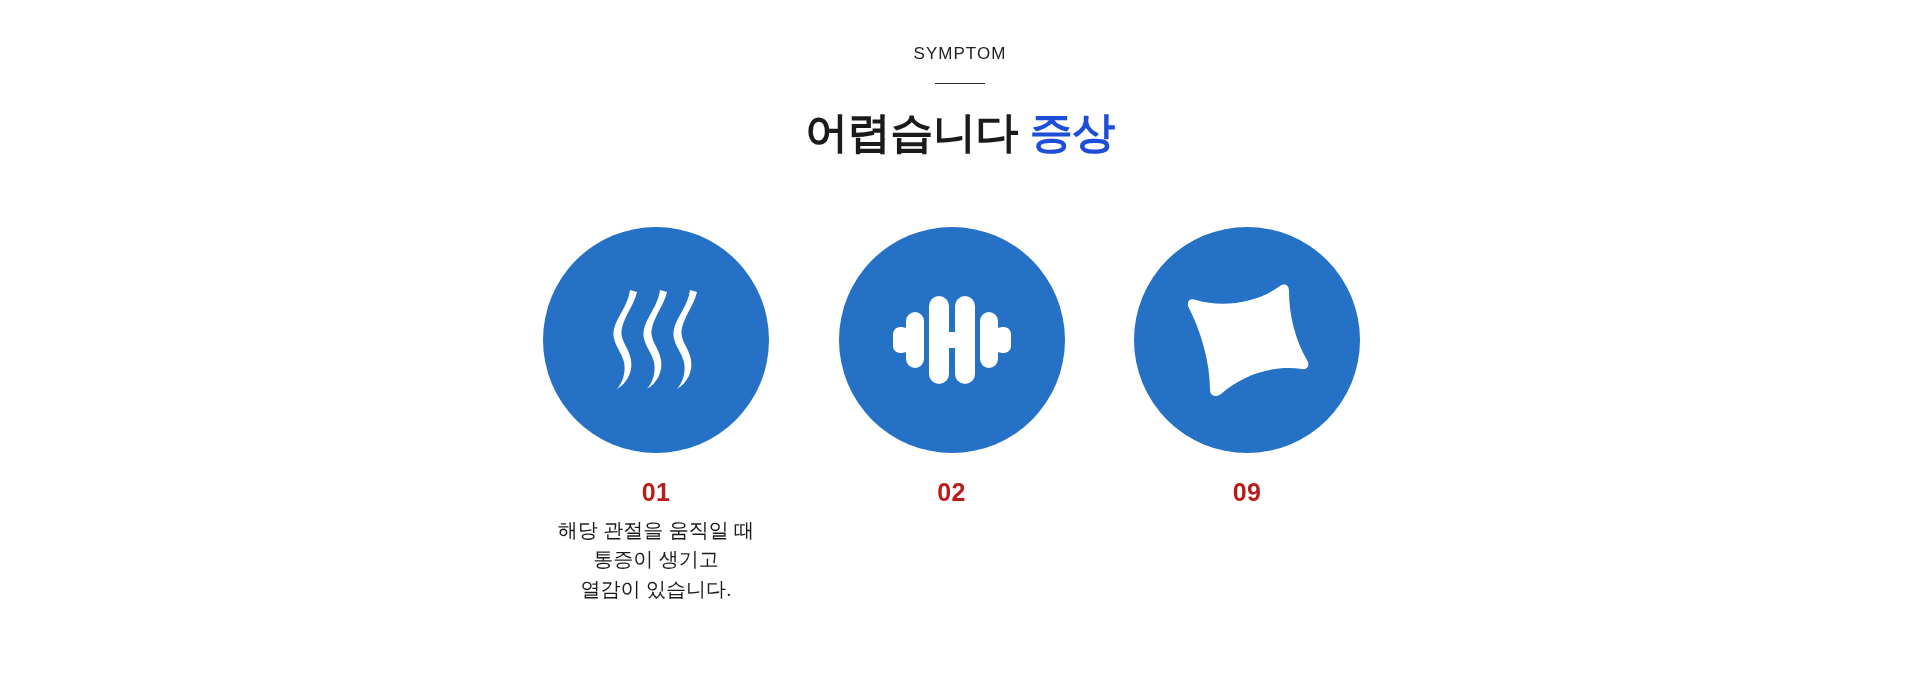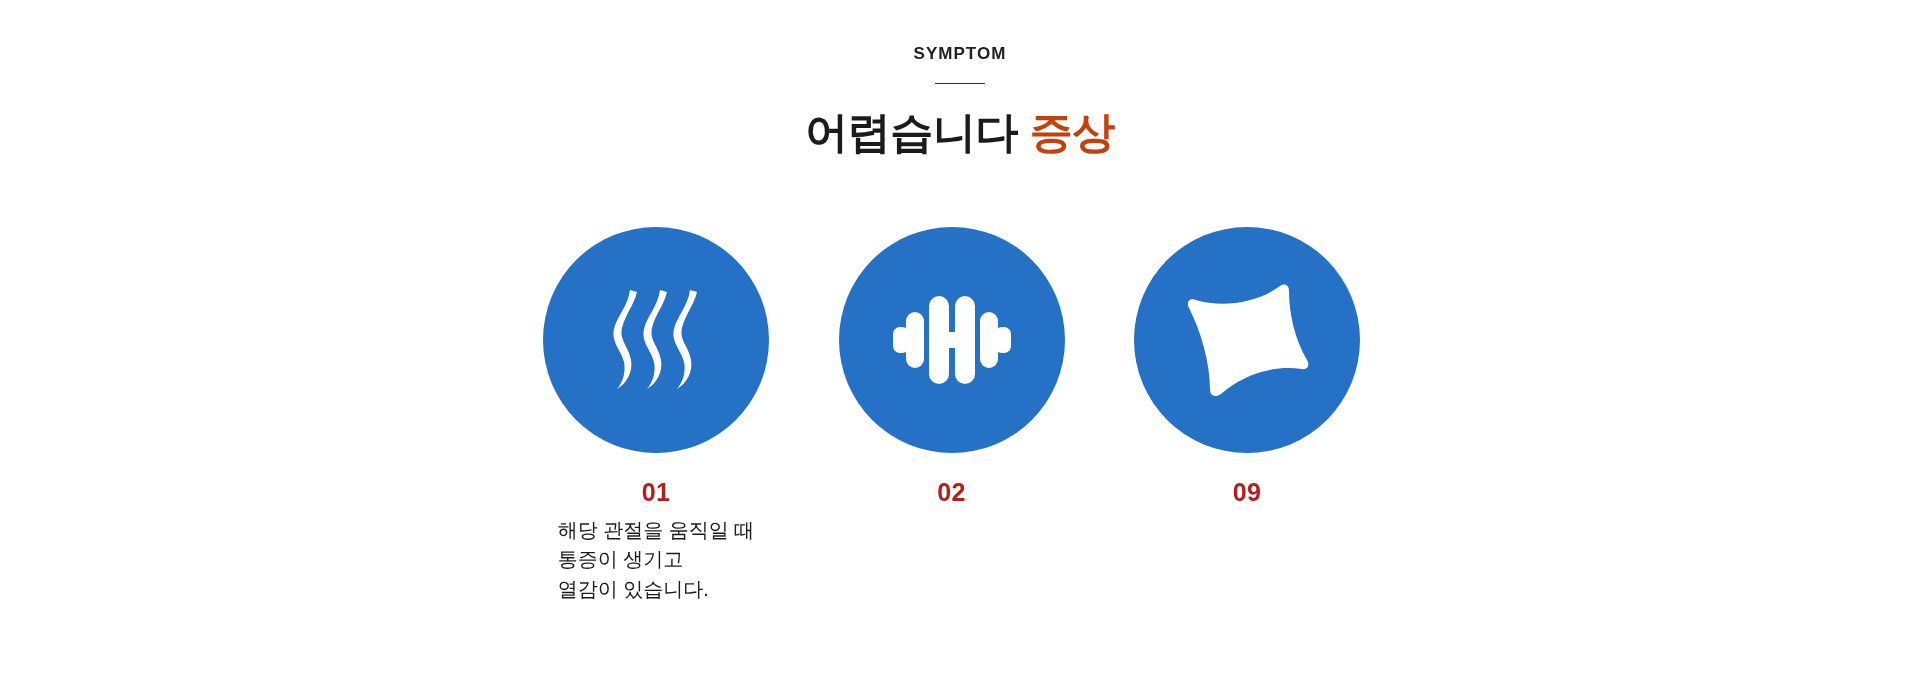--- a/index.html
+++ b/index.html
@@ -27,42 +27,42 @@
     top: 44px;
     left: 0;
     width: 1920px;
     text-align: center;
   }
 
   .eyebrow {
     font-size: 17px;
     letter-spacing: 0.06em;
     color: #222222;
-    font-weight: 700;
+    font-weight: 400;
     line-height: 1.2;
   }
 
   .eyebrow-rule {
     width: 50px;
     height: 1px;
     background: #2f2f2f;
     margin: 19px auto 0 auto;
   }
 
   .headline {
     margin-top: 22px;
     font-size: 43px;
     font-weight: 700;
     line-height: 1.25;
     letter-spacing: -0.01em;
     color: #1b1b1b;
     white-space: nowrap;
   }
   .headline .accent {
-    color: #c2410c;
+    color: #1d4ed8;
   }
 
   
   .cards {
     position: absolute;
     top: 227px;
     left: 543px;
     width: 817px;
     display: flex;
     align-items: flex-start;
@@ -99,21 +99,21 @@
     line-height: 1.1;
     letter-spacing: 0.01em;
   }
 
   .card-text {
     margin-top: 9px;
     font-size: 20px;
     font-weight: 400;
     color: #1b1b1b;
     line-height: 1.48;
-    text-align: left;
+    text-align: center;
     white-space: pre-line;
   }
 </style>
 </head>
 <body>
 
 <div class="page">
 
   <div class="header">
     <div class="eyebrow">SYMPTOM</div>

